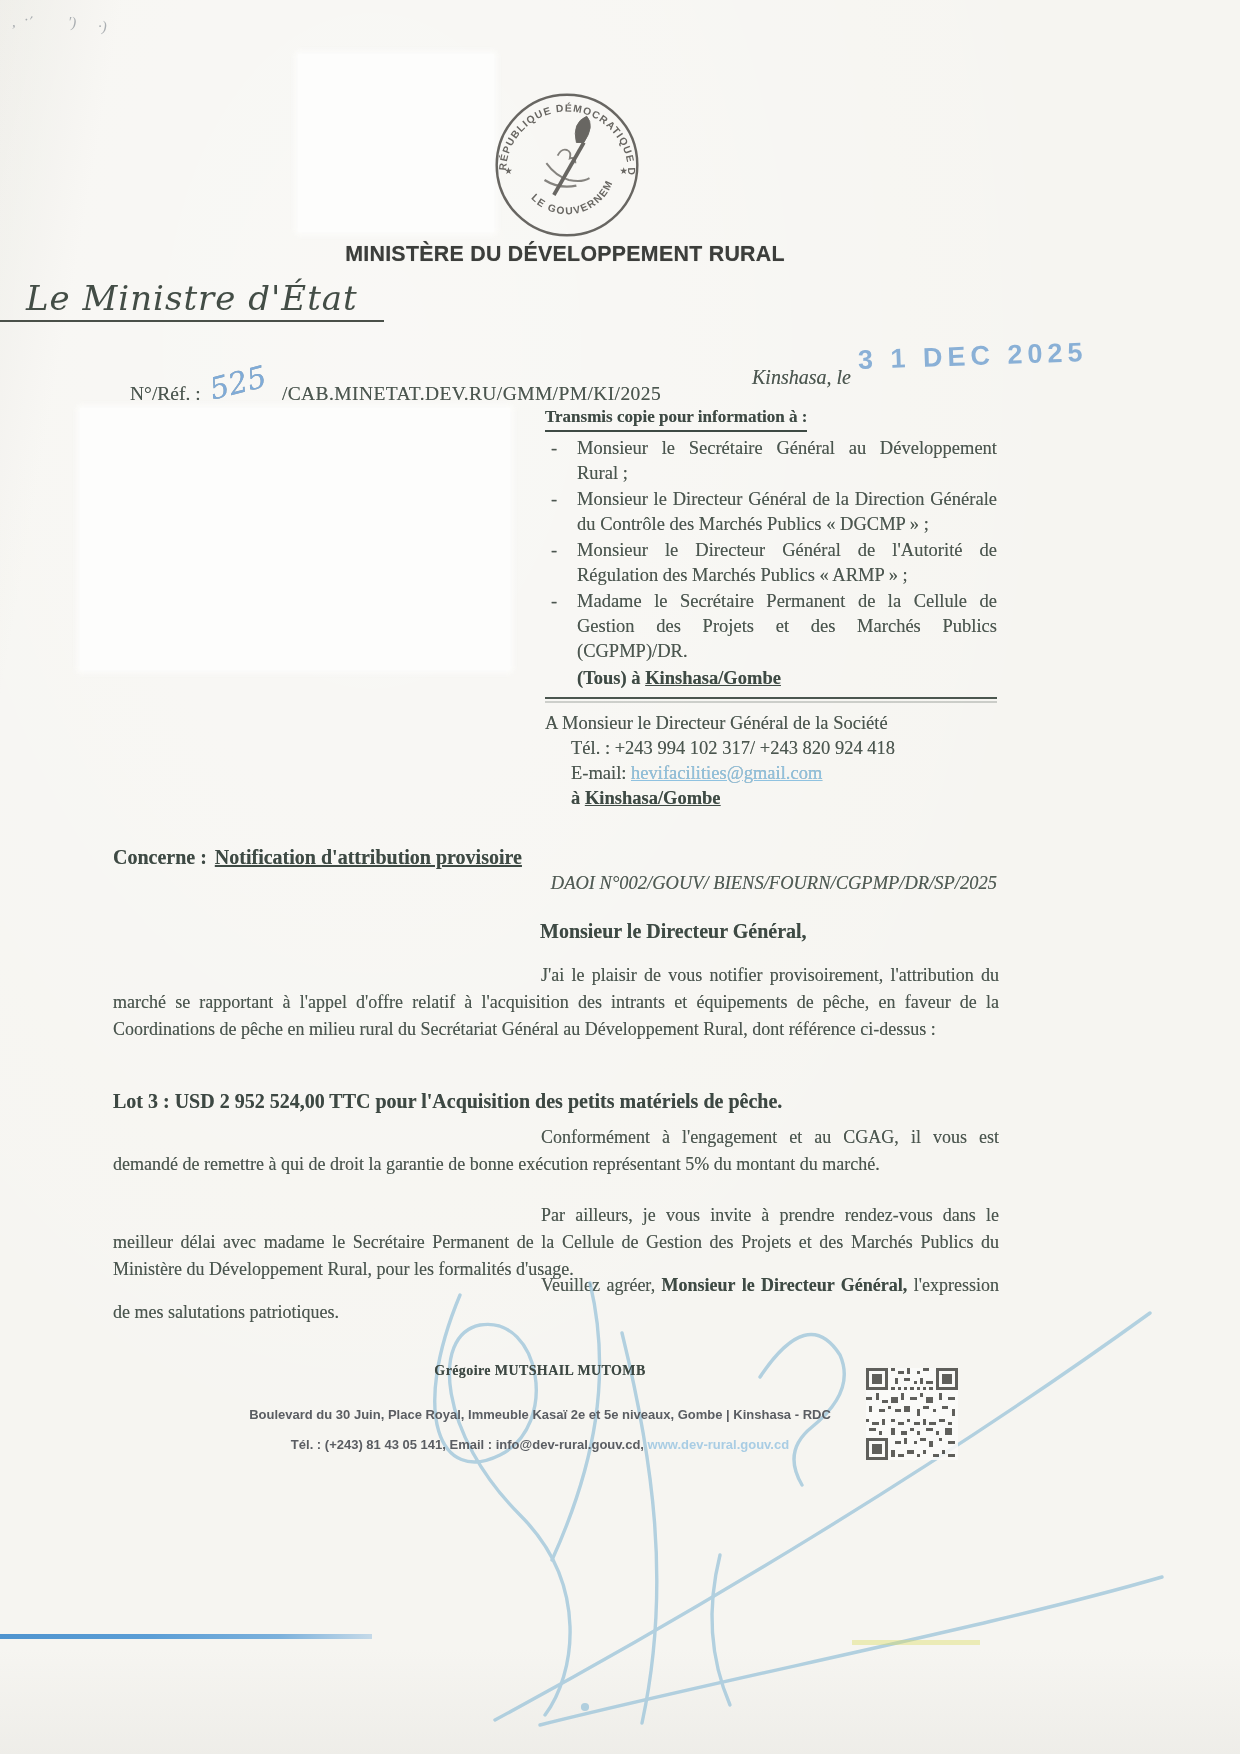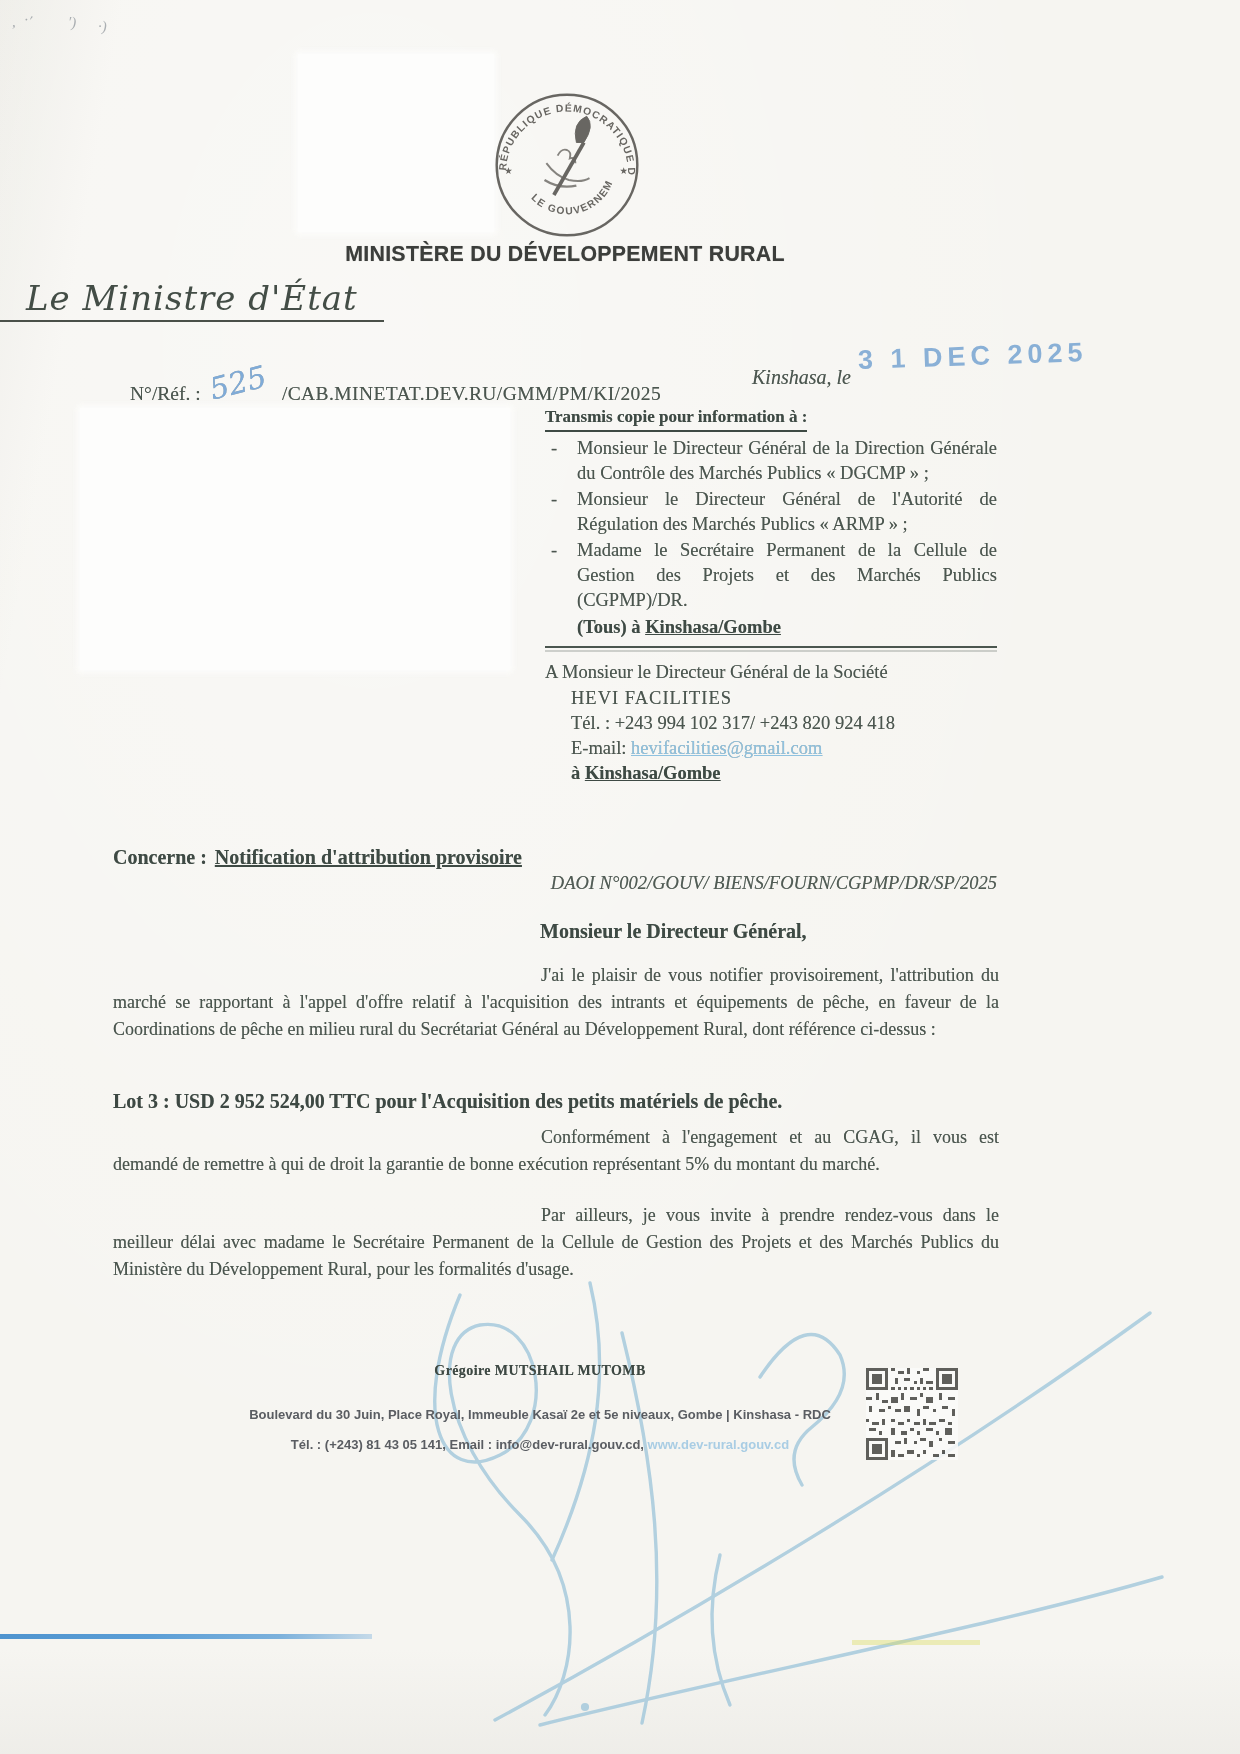--- a/index.html
+++ b/index.html
@@ -140,30 +140,30 @@
 
   <div class="abs dateline-place soft">Kinshasa, le</div>
   <div class="abs date-stamp">3 1 DEC 2025</div>
 
   <div class="abs ref-line soft">
     <span>N°/Réf. :</span><span class="ref-number">525</span><span class="ref-code">/CAB.MINETAT.DEV.RU/GMM/PM/KI/2025</span>
   </div>
 
   <div class="abs right-col soft">
     <div class="copies-heading">Transmis copie pour information à :</div>
+    <div class="copy-item">Monsieur le Secrétaire Général au Développement Rural ;</div>
     <div class="copy-item">Monsieur le Directeur Général de la Direction Générale du Contrôle des Marchés Publics « DGCMP » ;</div>
     <div class="copy-item">Monsieur le Directeur Général de l'Autorité de Régulation des Marchés Publics « ARMP » ;</div>
     <div class="copy-item">Madame le Secrétaire Permanent de la Cellule de Gestion des Projets et des Marchés Publics (CGPMP)/DR.</div>
     <div class="copies-all">
       <span>(Tous) à </span><span class="loc">Kinshasa/Gombe</span>
     </div>
     <hr class="col-rule">
     <div class="addressee">
       <div class="first">A Monsieur le Directeur Général de la Société</div>
-      <div class="company">HEVI FACILITIES</div>
       <div>Tél. : +243 994 102 317/ +243 820 924 418</div>
       <div>
         <span>E-mail: </span><a class="email-link">hevifacilities@gmail.com</a>
       </div>
       <div class="addr-city">
         <span>à </span><span class="loc">Kinshasa/Gombe</span>
       </div>
     </div>
   </div>
 
@@ -173,20 +173,23 @@
     </div>
     <div class="subject-ref">DAOI N°002/GOUV/ BIENS/FOURN/CGPMP/DR/SP/2025</div>
   </div>
 
   <div class="abs salutation soft">Monsieur le Directeur Général,</div>
 
   <div class="abs para just indent p1 soft">J'ai le plaisir de vous notifier provisoirement, l'attribution du marché se rapportant à l'appel d'offre relatif à l'acquisition des intrants et équipements de pêche, en faveur de la Coordinations de pêche en milieu rural du Secrétariat Général au Développement Rural, dont référence ci-dessus :</div>
   <div class="abs para lot-line soft">Lot 3 : USD 2 952 524,00 TTC pour l'Acquisition des petits matériels de pêche.</div>
   <div class="abs para just indent p2 soft">Conformément à l'engagement et au CGAG, il vous est demandé de remettre à qui de droit la garantie de bonne exécution représentant 5% du montant du marché.</div>
   <div class="abs para just indent p3 soft">Par ailleurs, je vous invite à prendre rendez-vous dans le meilleur délai avec madame le Secrétaire Permanent de la Cellule de Gestion des Projets et des Marchés Publics du Ministère du Développement Rural, pour les formalités d'usage.</div>
+  <div class="abs para just indent closing soft">
+    <span>Veuillez agréer, </span><b>Monsieur le Directeur Général,</b><span> l'expression de mes salutations patriotiques.</span>
+  </div>
 
   <svg class="abs sig-svg" viewBox="0 0 880 480">
     <g fill="none" stroke="#9fc6db" stroke-width="3.4" stroke-linecap="round" opacity=".78">
       <path d="M 170,40 C 120,160 150,230 210,200 C 270,170 250,60 190,70 C 140,80 150,180 230,260 C 300,330 285,420 255,460"></path>
       <path d="M 300,28 C 322,120 305,210 262,305"></path>
       <path d="M 332,78 C 362,200 382,330 352,468"></path>
       <path d="M 470,122 q 48,-72 80,-22 q 16,36 -28,72 q -30,24 -10,58"></path>
       <path d="M 250,470 C 450,420 700,372 872,322"></path>
       <path d="M 205,465 C 400,360 650,210 860,58"></path>
       <path d="M 430,300 q -20,80 10,150"></path>

